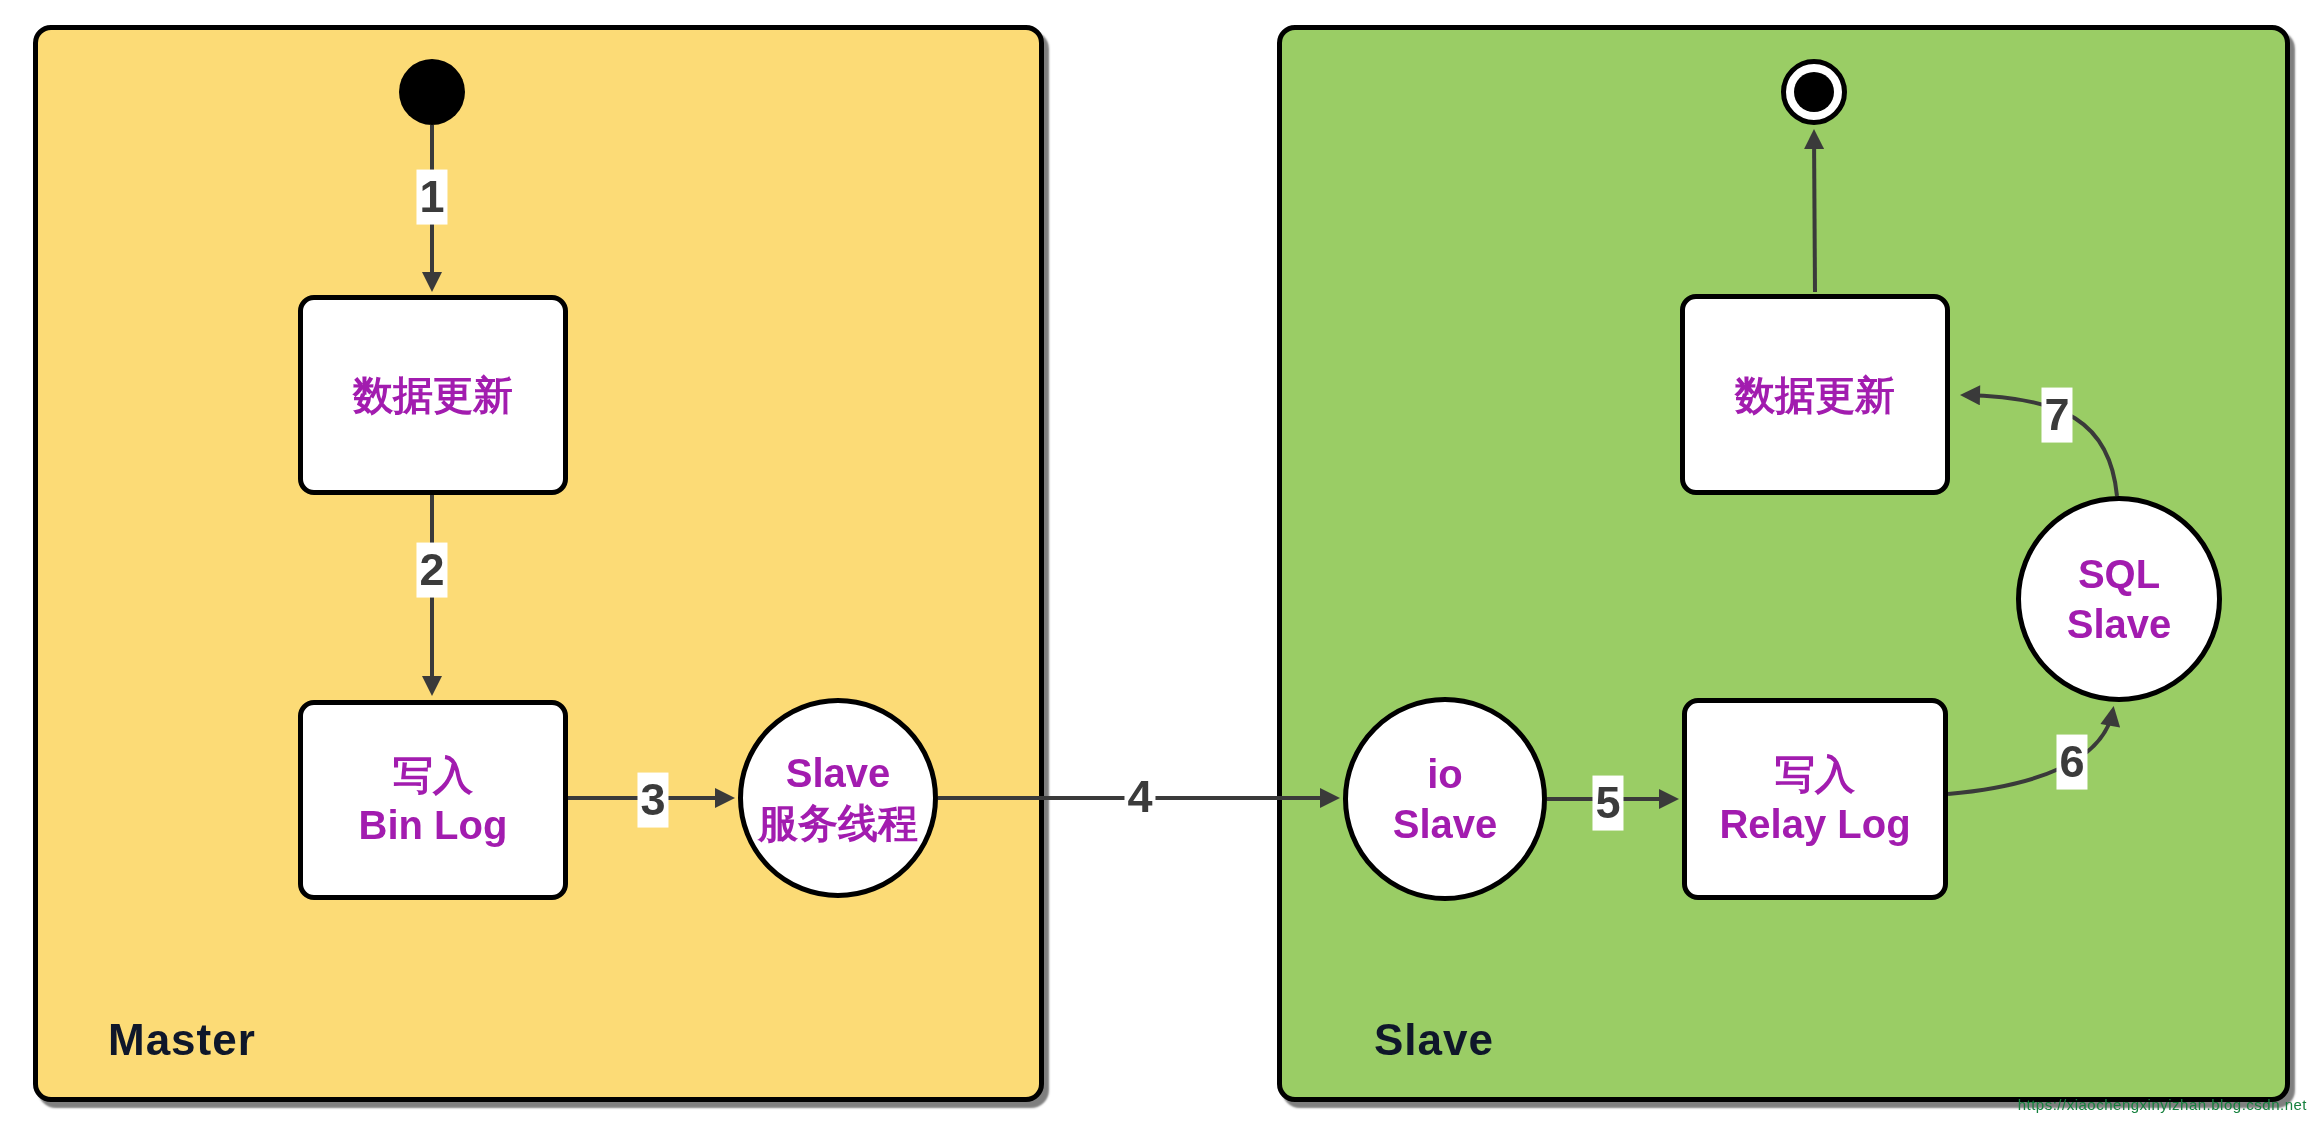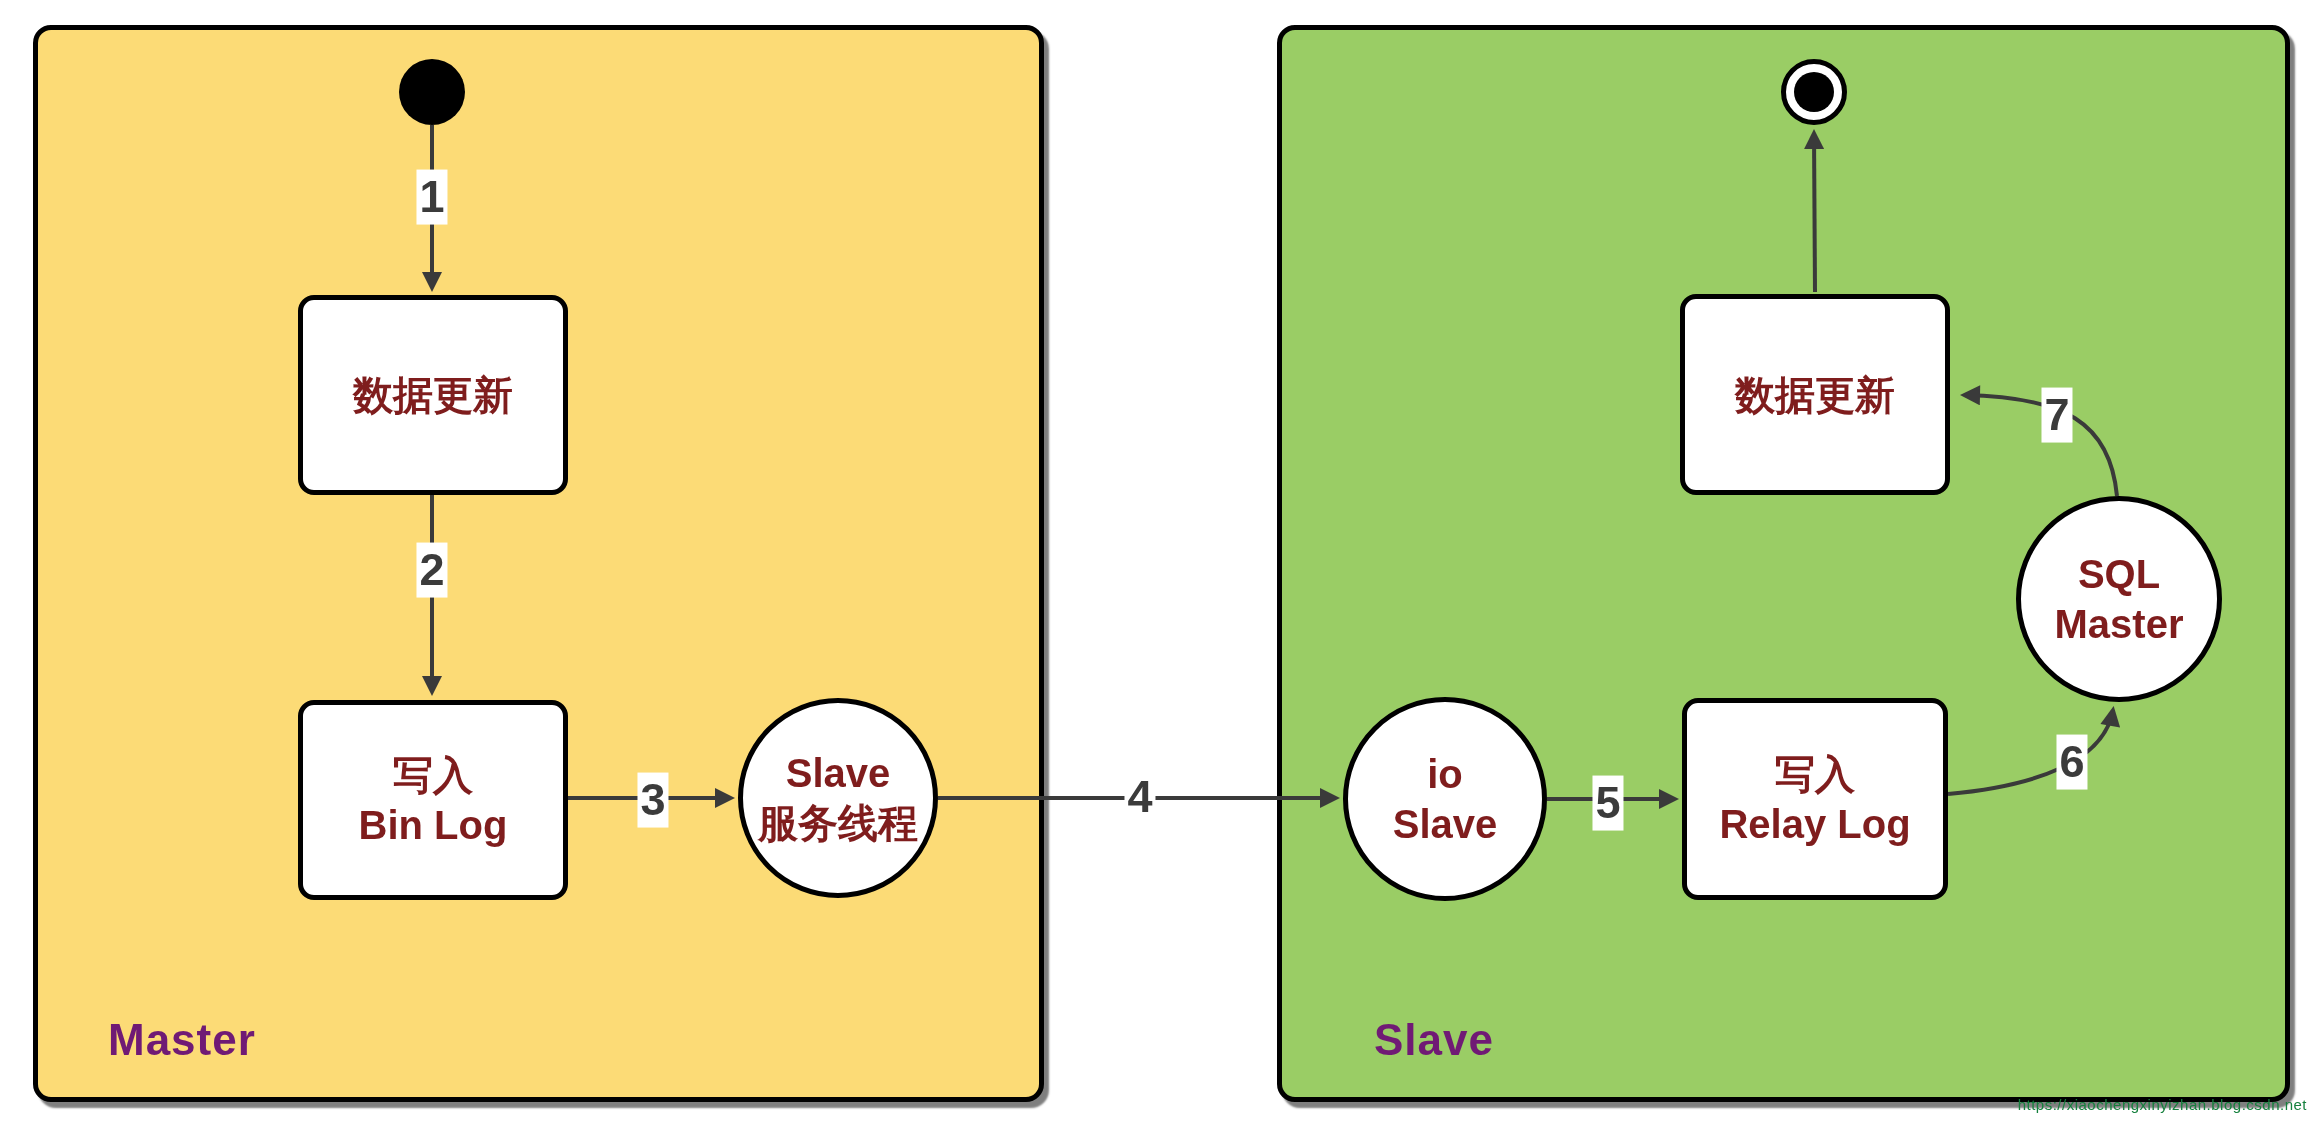--- a/index.html
+++ b/index.html
@@ -21,21 +21,21 @@
     box-sizing: border-box;
     box-shadow: 5px 6px 2px rgba(0,0,0,0.5);
   }
   .panel.master { left: 33px;  width: 1011px; background: #FCDB76; }
   .panel.slave  { left: 1277px; width: 1013px; background: #9ACD65; }
   .panel-label {
     position: absolute;
     bottom: 32px;
     font-size: 44px;
     font-weight: bold;
-    color: #701a75;
+    color: #0f172a;
     letter-spacing: 1px;
   }
   .panel.master .panel-label { left: 70px; }
   .panel.slave  .panel-label { left: 92px; }
 
   svg.arrows {
     position: absolute;
     left: 0; top: 0;
     width: 2318px; height: 1128px;
     pointer-events: none;
@@ -44,21 +44,21 @@
   .node {
     position: absolute;
     box-sizing: border-box;
     display: flex;
     align-items: center;
     justify-content: center;
     text-align: center;
     font-size: 40px;
     font-weight: bold;
     line-height: 1.25;
-    color: #7f1d1d;
+    color: #a21caf;
     white-space: pre-line;
   }
   .node.box {
     background: #ffffff;
     border: 5px solid #000000;
     border-radius: 16px;
   }
   .node.circle {
     background: #ffffff;
     border: 5px solid #000000;
@@ -165,21 +165,21 @@
   <div class="node circle" id="n-io">
     <span>io
 Slave</span>
   </div>
   <div class="node box" id="n-relay">
     <span>写入
 Relay Log</span>
   </div>
   <div class="node circle" id="n-sql">
     <span>SQL
-Master</span>
+Slave</span>
   </div>
   <div class="node box" id="n-sdu">
     <span>数据更新</span>
   </div>
   <div class="node end" id="n-end">
     <div class="end-dot"></div>
   </div>
 
   <div class="edge-label" id="el-1">1</div>
   <div class="edge-label" id="el-2">2</div>

